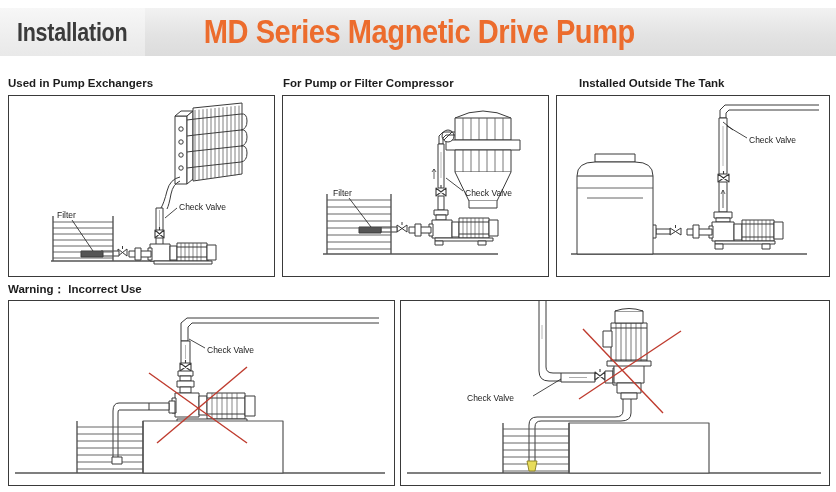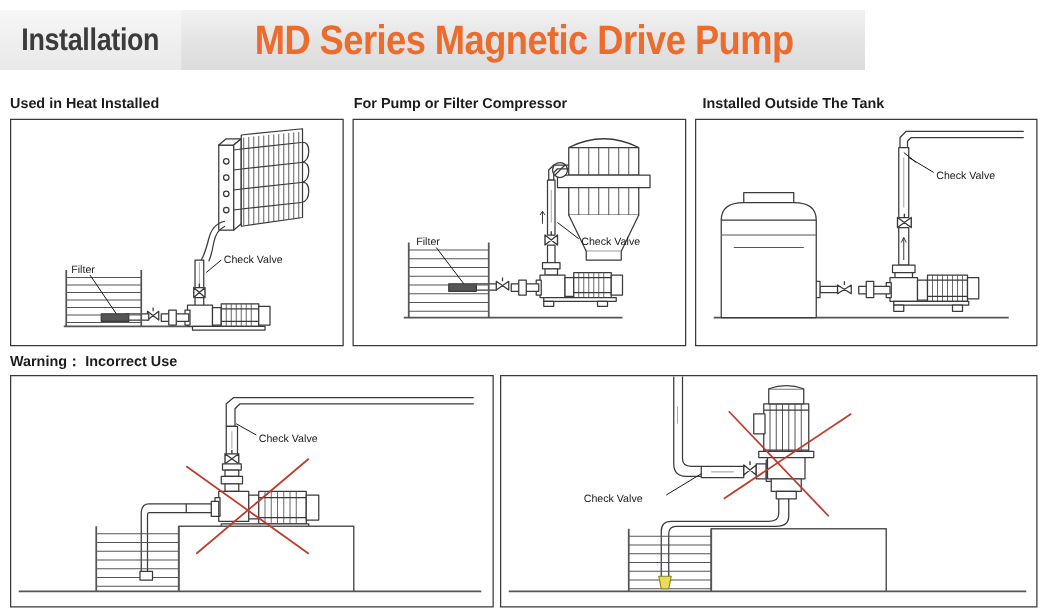--- a/index.html
+++ b/index.html
@@ -12,21 +12,21 @@
     height: 492px;
     font-family: "Liberation Sans", sans-serif;
     overflow: hidden;
     position: relative;
   }
 
   
   .header {
     position: absolute;
     left: 0; top: 8px;
-    width: 692px; height: 48px;
+    width: 836px; height: 48px;
     background: linear-gradient(to bottom, #f2f2f2 0%, #e3e3e3 55%, #dcdcdc 100%);
     display: flex;
     align-items: stretch;
   }
   .tab-installation {
     width: 145px;
     background: linear-gradient(to bottom, #f7f7f7 0%, #eeeeee 60%, #e9e9e9 100%);
     display: flex;
     align-items: center;
     justify-content: center;
@@ -88,23 +88,23 @@
 
 <div class="header">
   <div class="tab-installation">
     <span class="tab-installation-label">Installation</span>
   </div>
   <div class="header-title-wrap">
     <span class="header-title">MD Series Magnetic Drive Pump</span>
   </div>
 </div>
 
-<div class="sec-label" style="left:8px; top:77px;">Used in Heat Installed</div>
+<div class="sec-label" style="left:8px; top:77px;">Used in Pump Exchangers</div>
 <div class="sec-label" style="left:283px; top:77px;">For Pump or Filter Compressor</div>
-<div class="sec-label" style="left:562px; top:77px;">Installed Outside The Tank</div>
+<div class="sec-label" style="left:579px; top:77px;">Installed Outside The Tank</div>
 <div class="sec-label" style="left:8px; top:282px;">Warning： Incorrect Use</div>
 
 <div class="panel" style="left:8px; top:95px; width:265px; height:180px;">
   <svg width="263" height="178" viewBox="0 0 263 178">
     <g fill="none" stroke="#3a3a3a" stroke-width="1" stroke-linejoin="round">
 
       <line x1="42" y1="165" x2="200" y2="165" stroke="#555" stroke-width="1.4"></line>
 
       <g>
 

